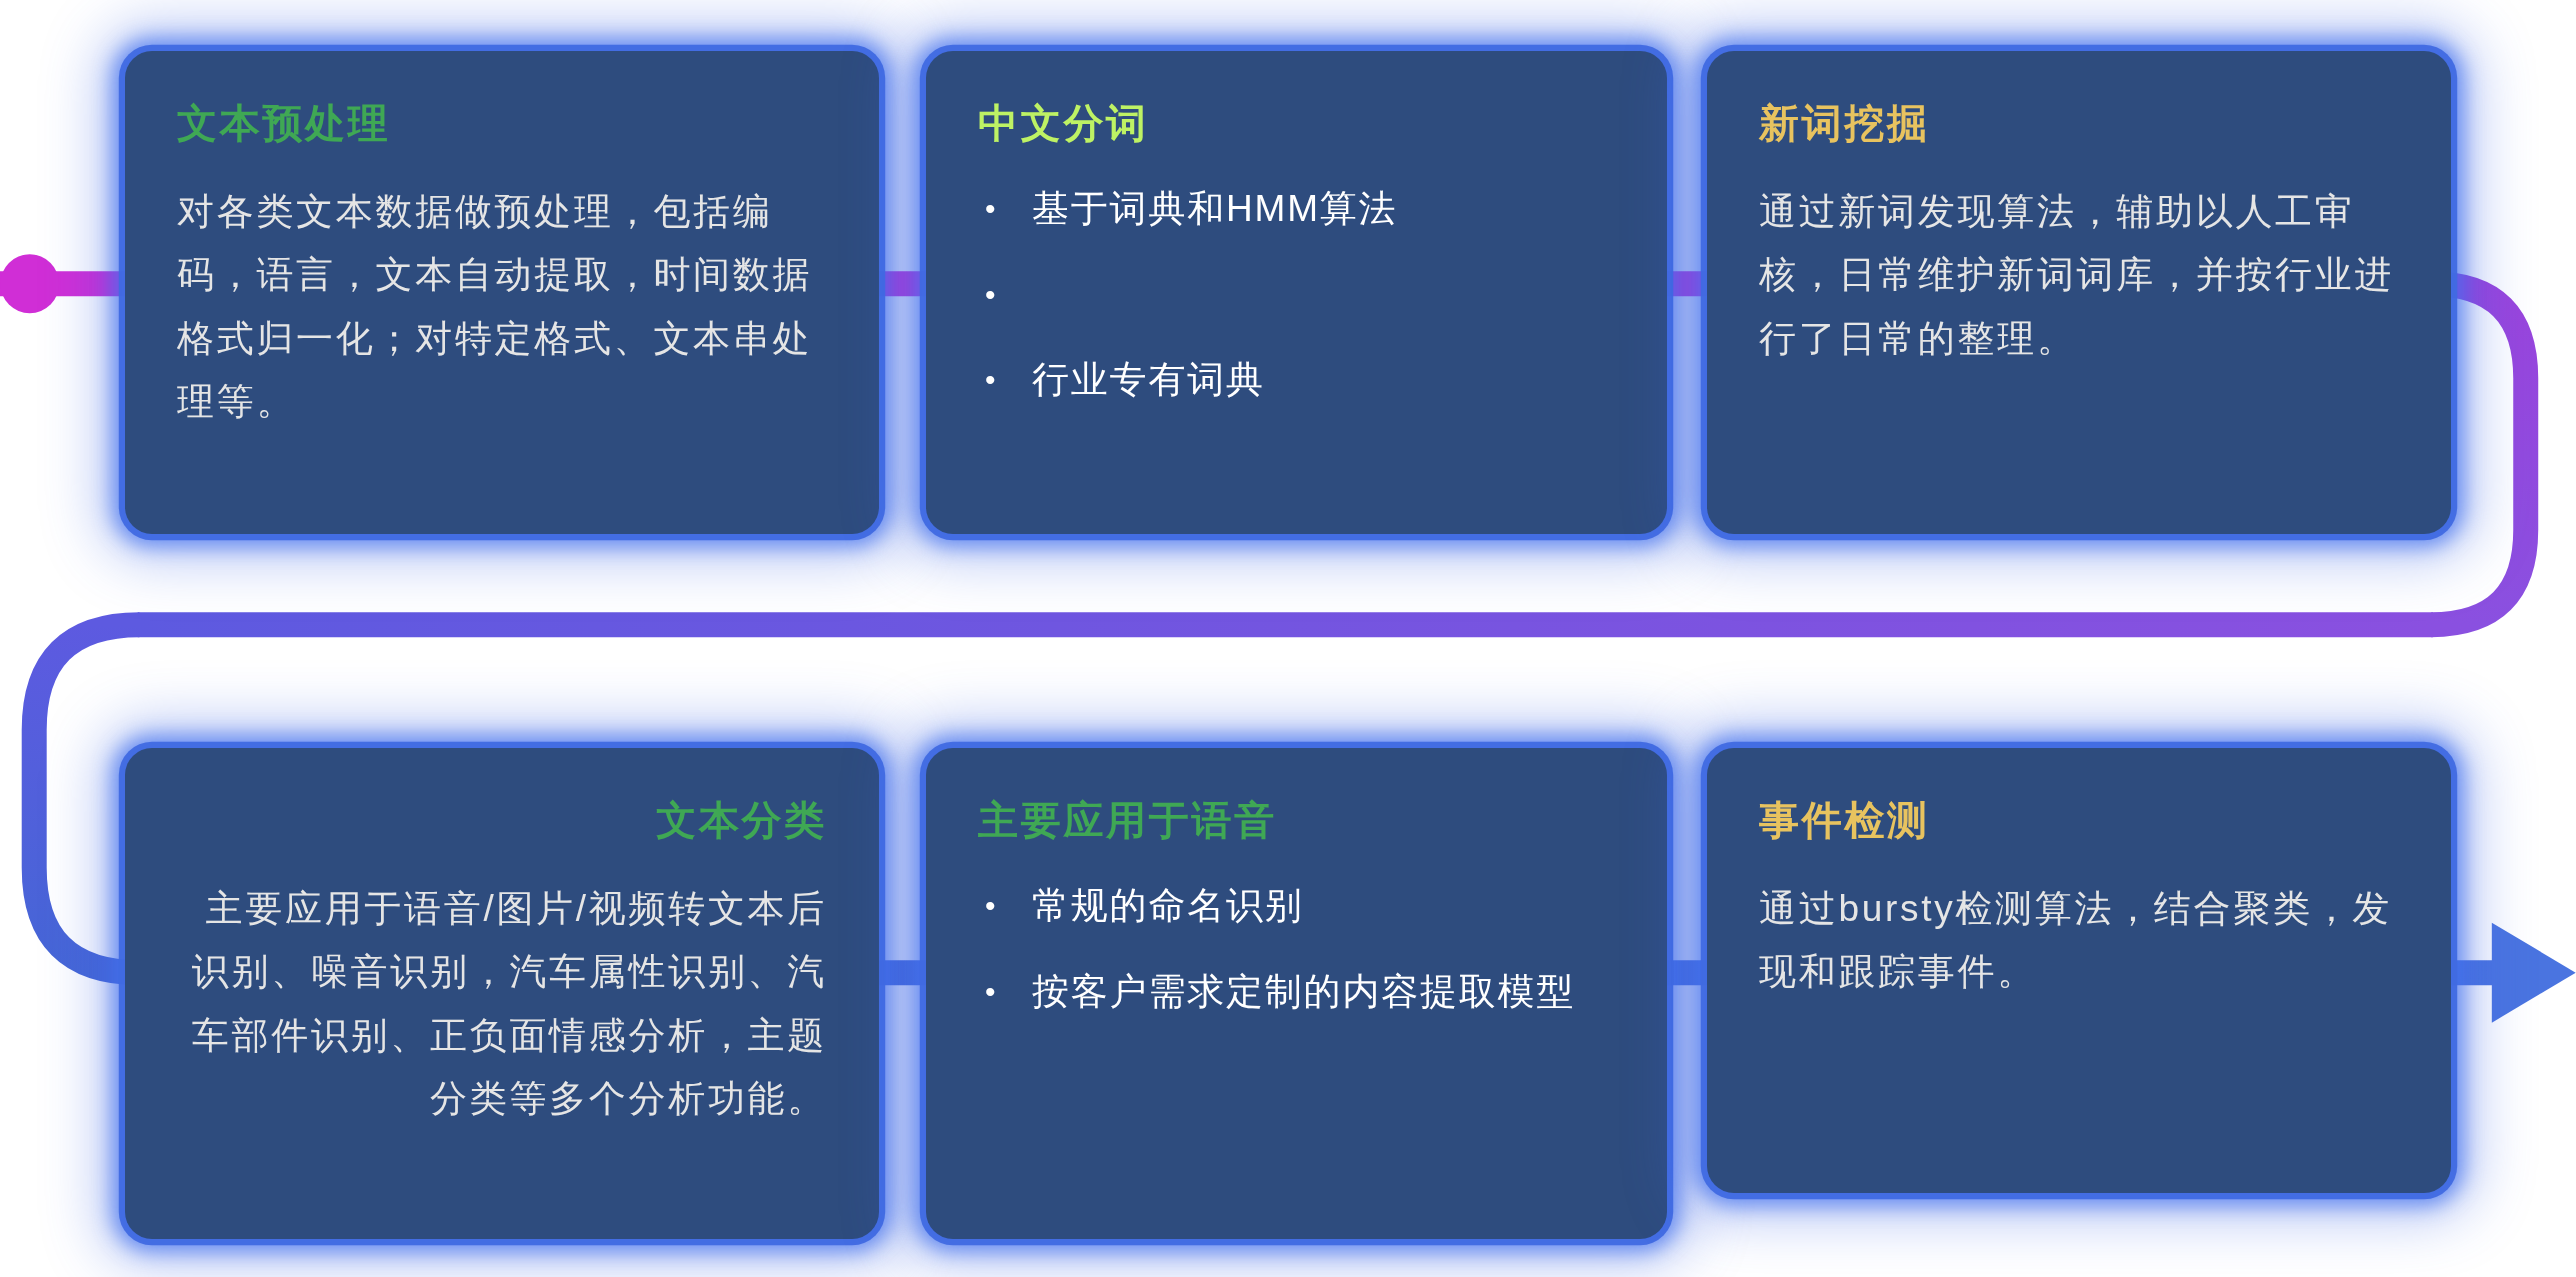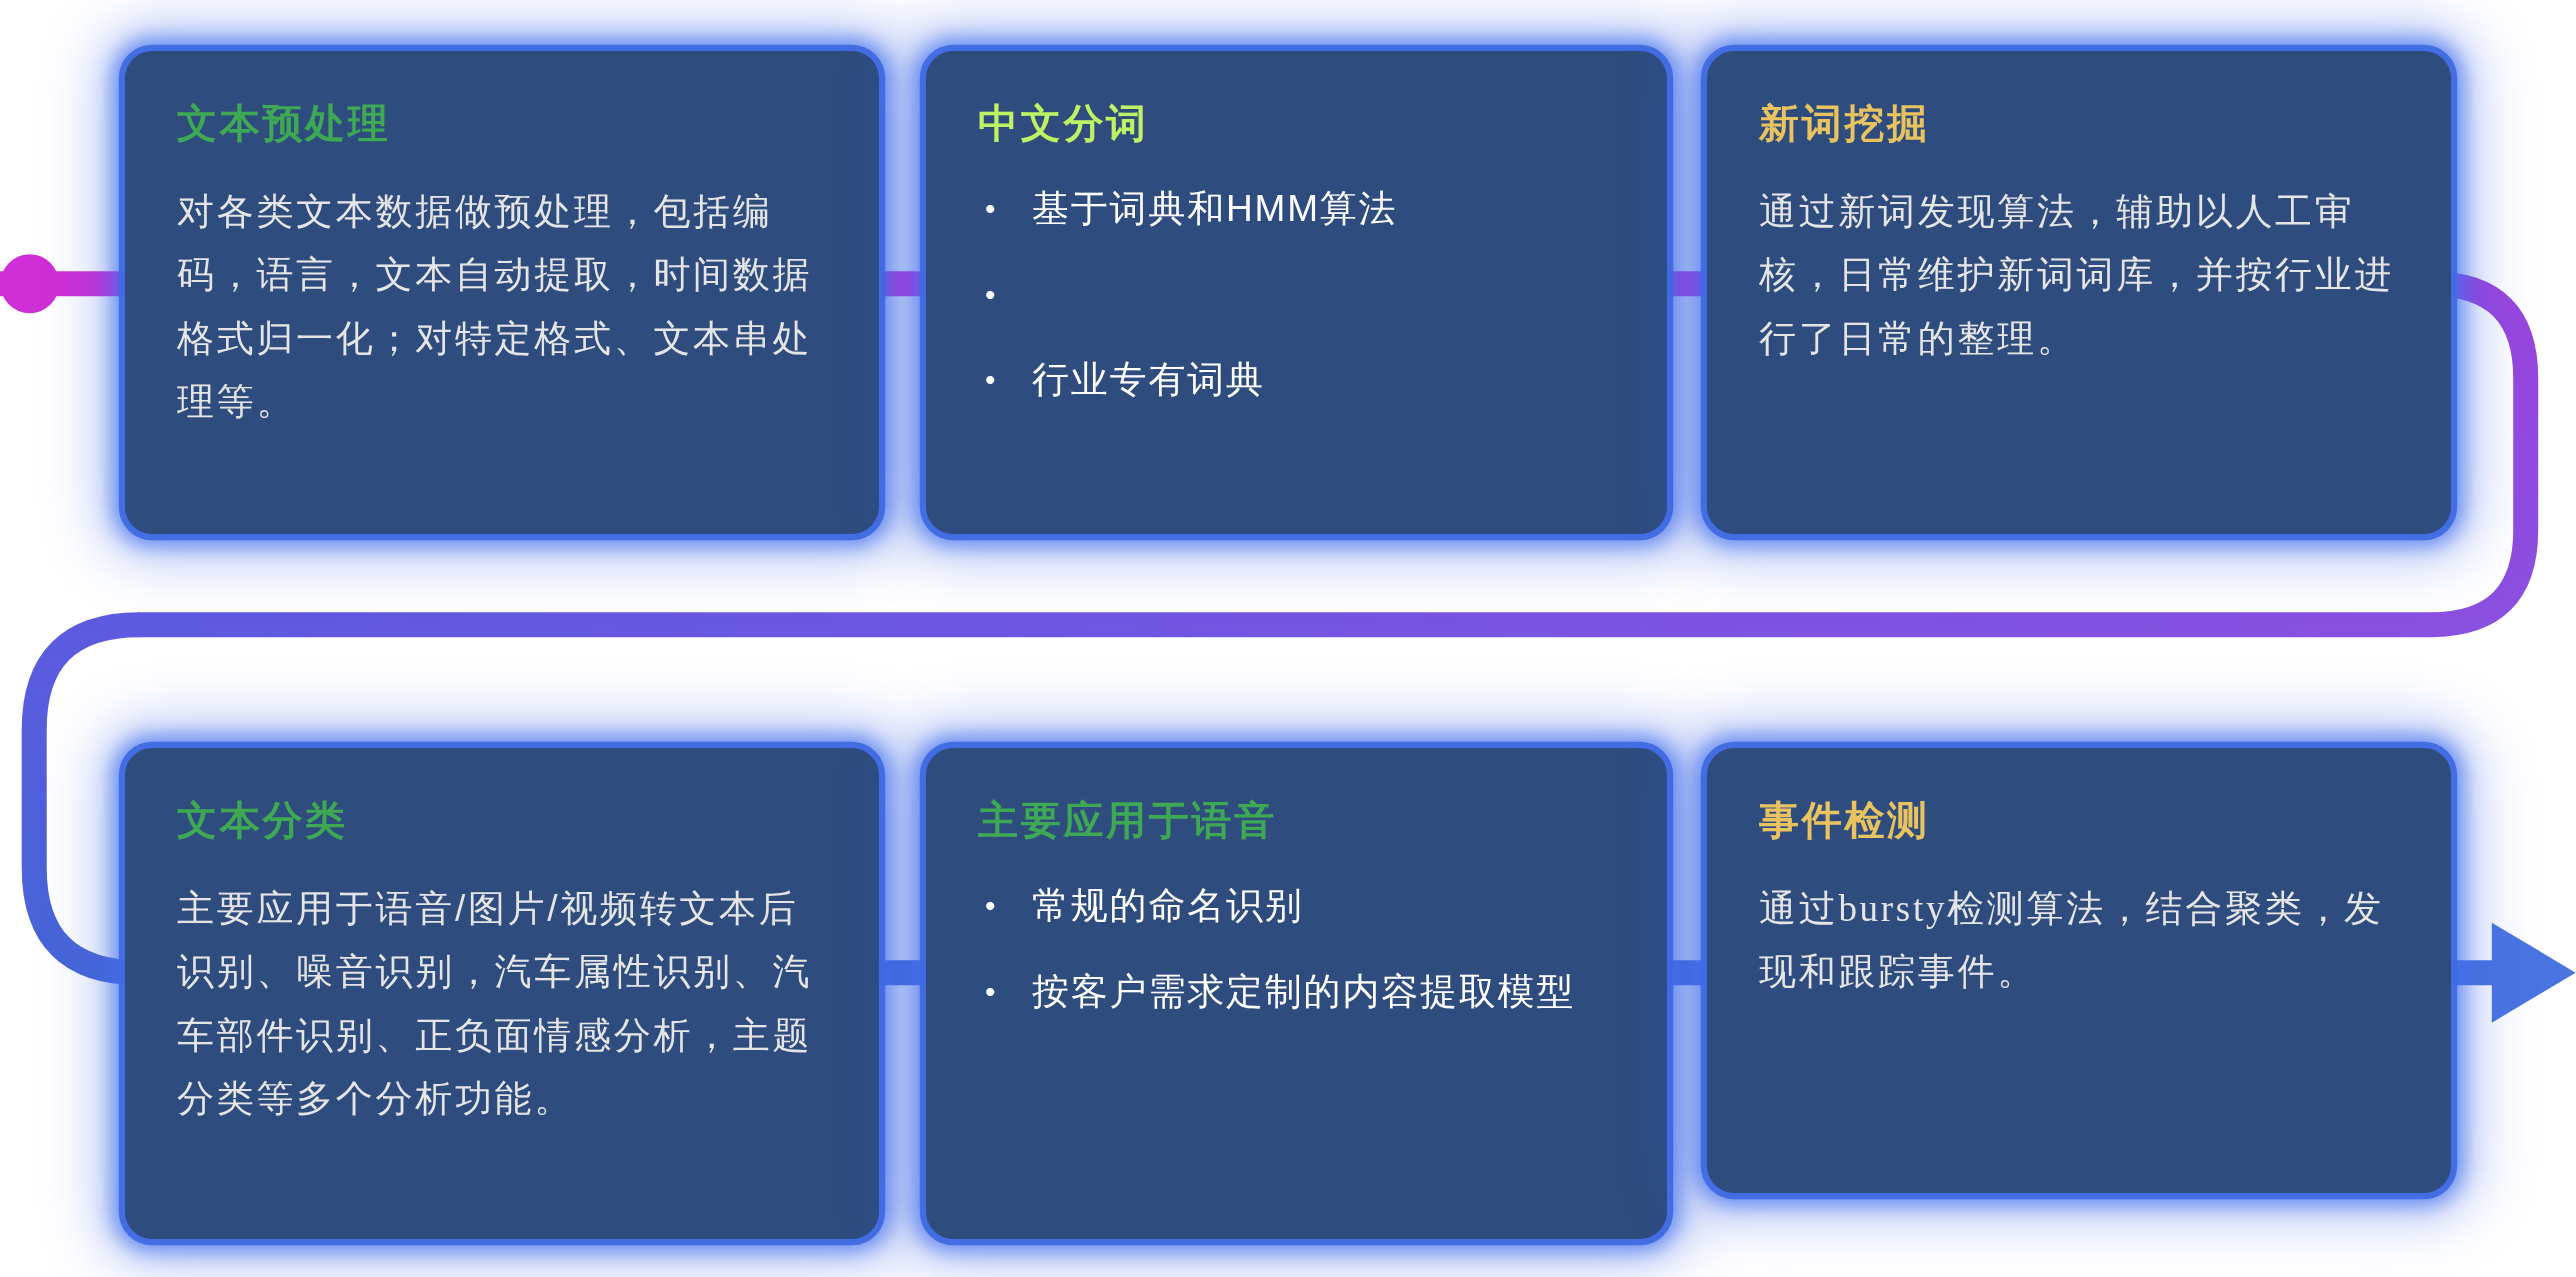--- a/index.html
+++ b/index.html
@@ -28,21 +28,21 @@
     box-shadow:
       0 0 0 6.2px rgba(64, 106, 226, 0.95),
       0 0 19.6px 12.5px rgba(66, 112, 238, 0.70),
       0 0 55px 27px rgba(62, 104, 228, 0.35);
   }
   .c1 { left: 125px;  top: 51px;  width: 754px; height: 483px; }
   .c2 { left: 926px; top: 51px;  width: 741px; height: 483px; }
   .c3 { left: 1707px; top: 51px;  width: 744px; height: 483px; }
   .c4 { left: 125px;  top: 748px; width: 754px; height: 491px; }
   .c5 { left: 926px; top: 748px; width: 741px; height: 491px; }
-  .c6 { left: 1707px; top: 748px; width: 744px; height: 445px; font-family: Liberation Serif, serif; }
+  .c6 { left: 1707px; top: 748px; width: 744px; height: 445px; }
   .card-title {
     margin: 0 0 28.6px 0;
     font-size: 40px;
     font-weight: 700;
     letter-spacing: 2.7px;
     color: #3fa854;
   }
   .card-body {
     margin: 0;
     font-size: 37px;
@@ -133,21 +133,21 @@
         <span>行业专有词典</span>
       </li>
     </ul>
   </div>
 
   <div class="card c3" style="background-color: rgb(46, 76, 126);">
     <h2 class="card-title" style="color: rgb(232, 195, 95);">新词挖掘</h2>
     <p class="card-body">通过新词发现算法，辅助以人工审核，日常维护新词词库，并按行业进行了日常的整理。</p>
   </div>
 
-  <div class="card c4" style="background-color: rgb(46, 76, 126);">
+  <div class="card c4" style="background-color: rgb(46, 76, 126); text-align: right;">
     <h2 class="card-title" style="color: rgb(63, 168, 84);">文本分类</h2>
     <p class="card-body">主要应用于语音/图片/视频转文本后识别、噪音识别，汽车属性识别、汽车部件识别、正负面情感分析，主题分类等多个分析功能。</p>
   </div>
 
   <div class="card c5" style="background-color: rgb(46, 76, 126);">
     <h2 class="card-title" style="color: rgb(63, 168, 84);">主要应用于语音</h2>
     <ul class="bullets">
       <li>
         <span class="bullet-marker">•</span>
         <span>常规的命名识别</span>

